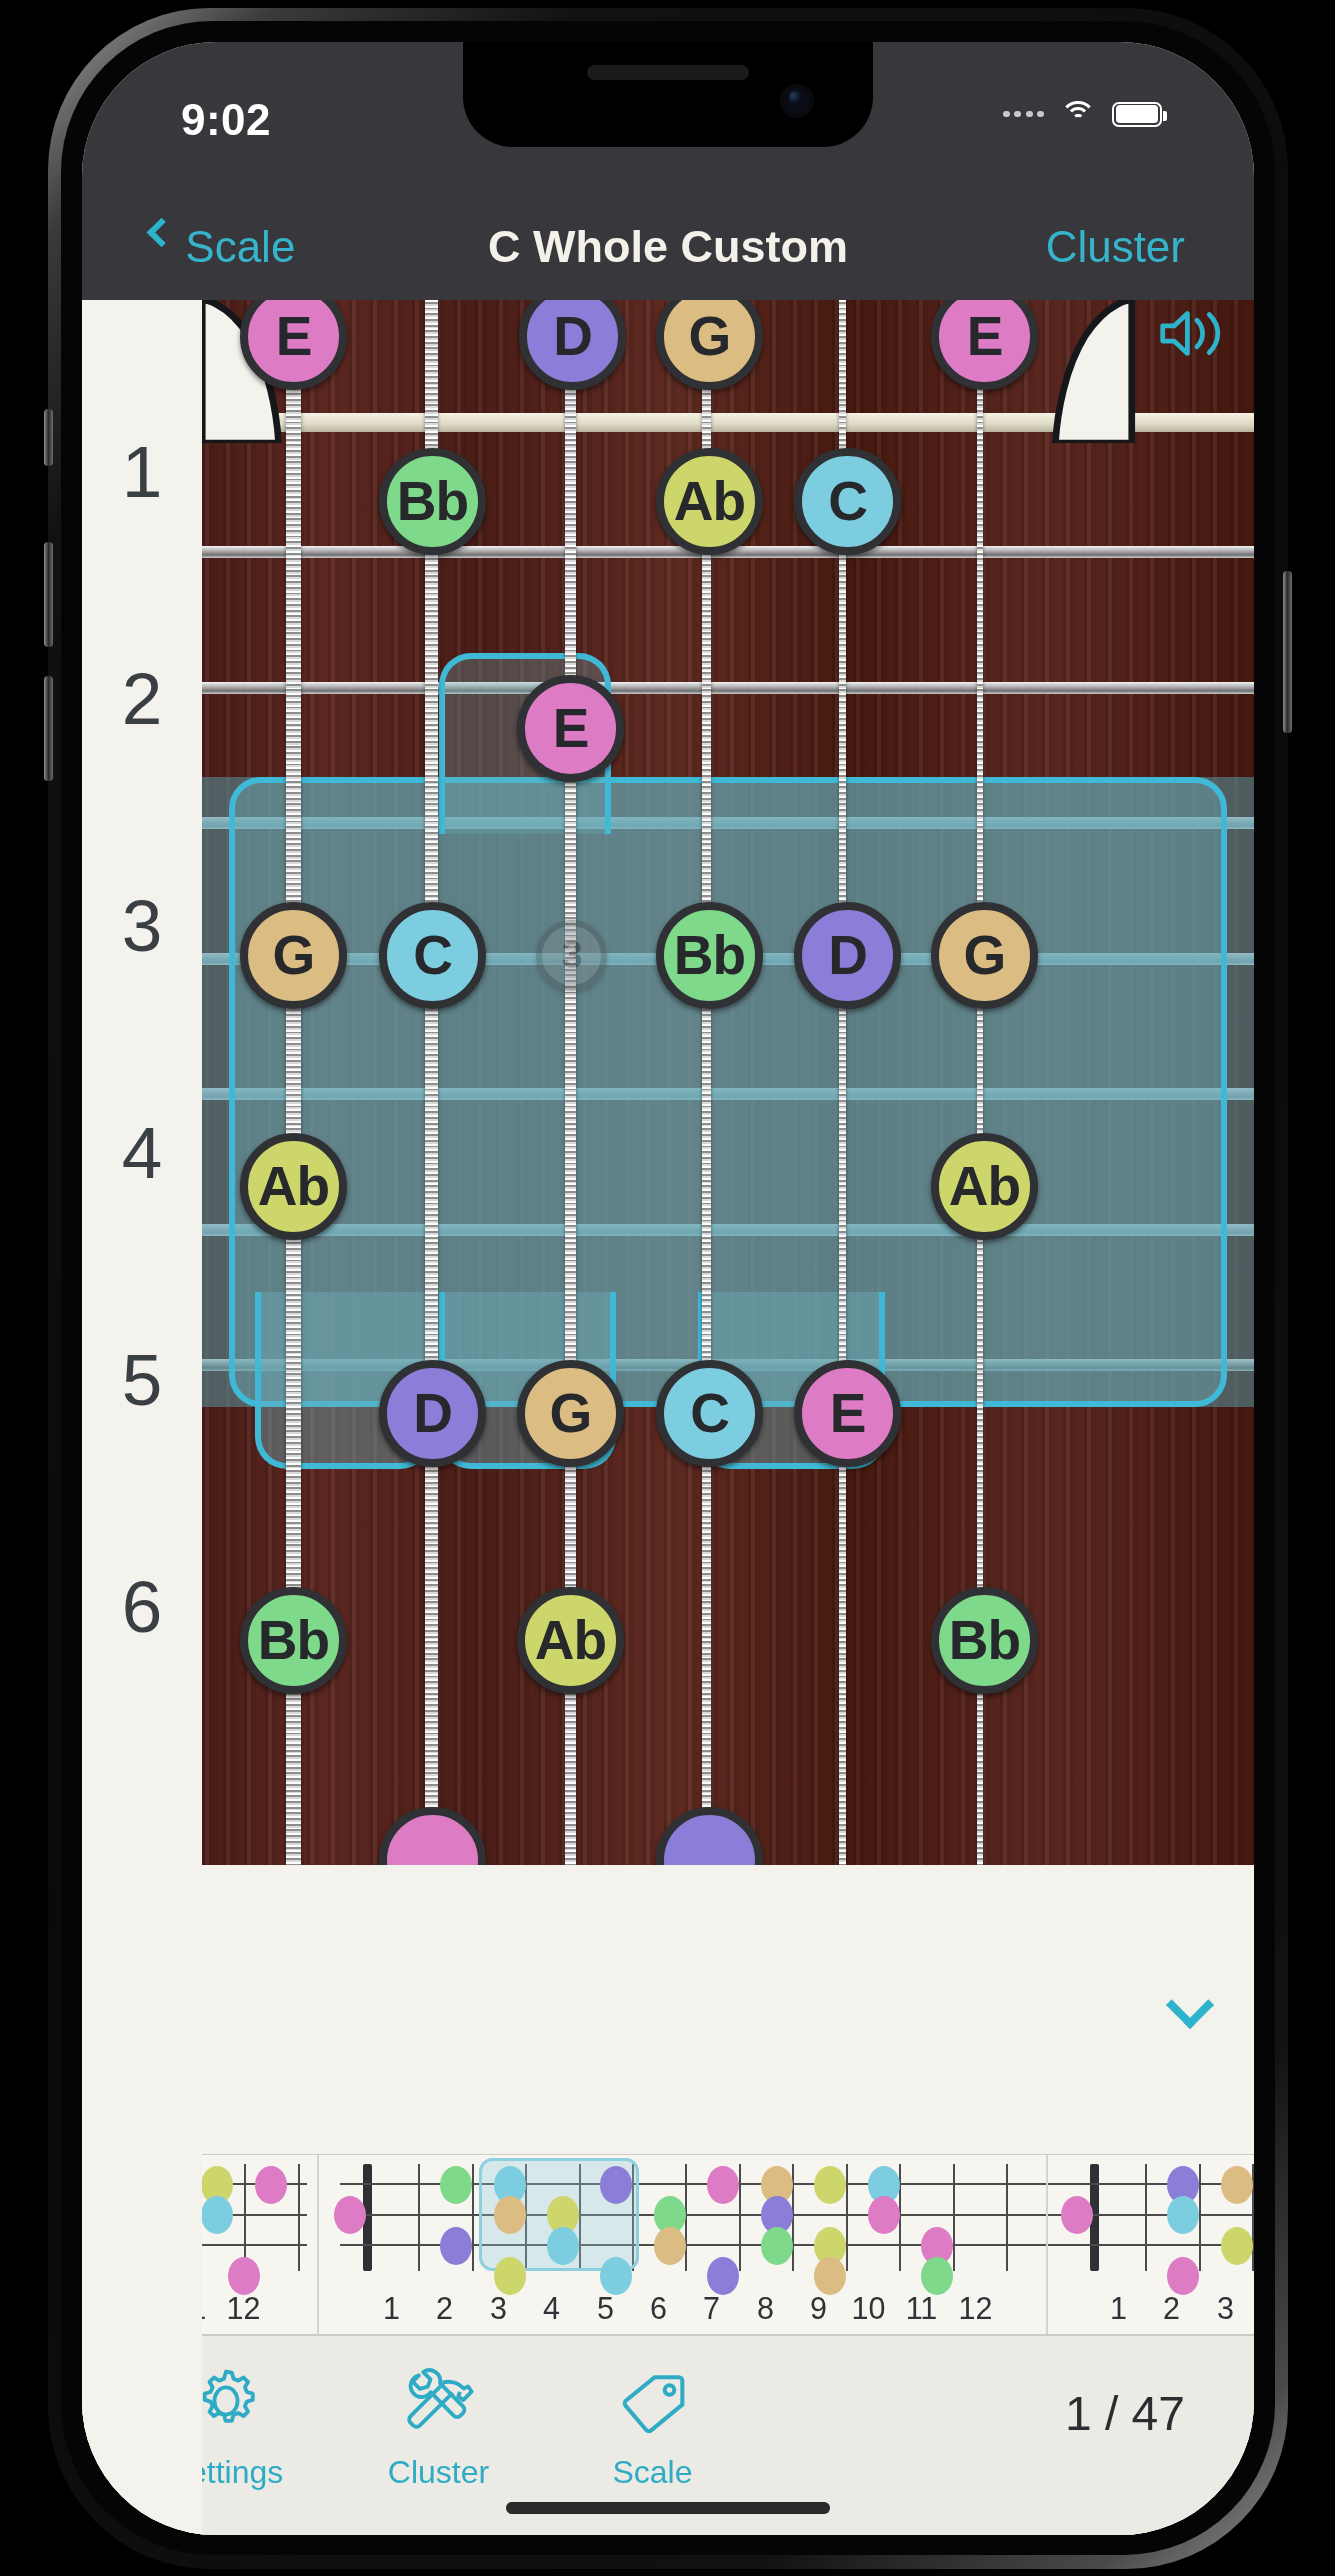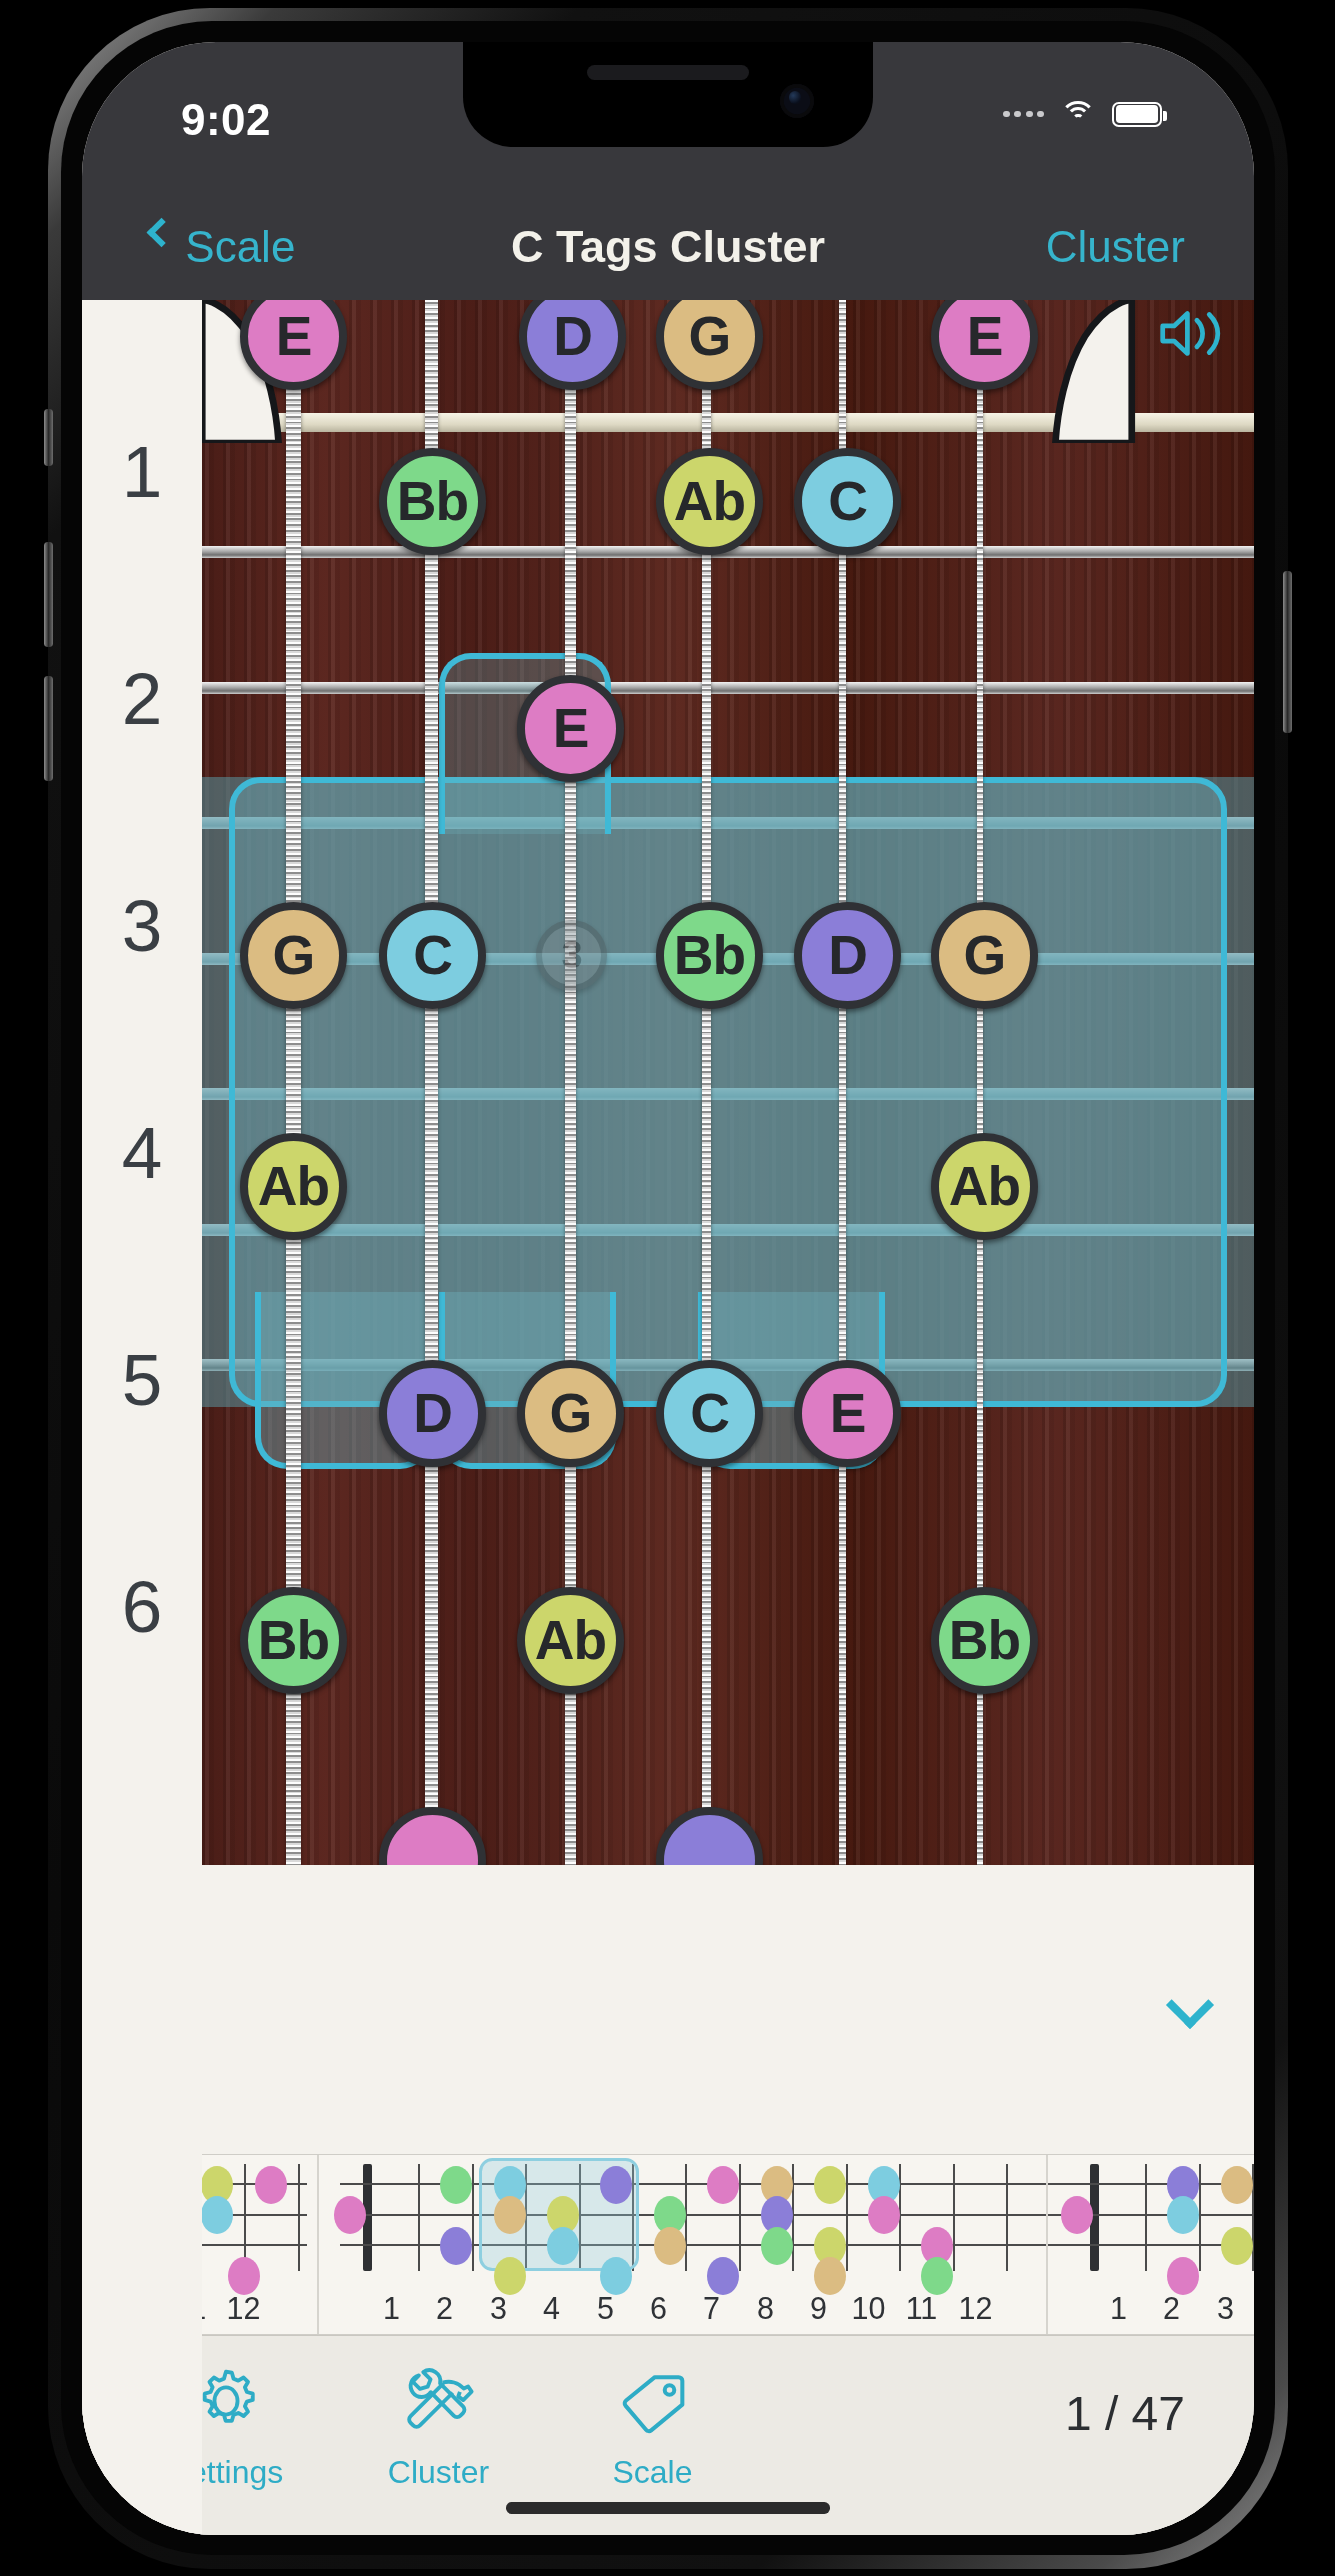--- a/index.html
+++ b/index.html
@@ -179,21 +179,21 @@
     <div class="notch">
       <div class="speakerbar"></div>
       <div class="camdot"></div>
     </div>
 
     <div class="navbar">
       <div class="nav-back">
         <span class="chev"></span>
         <span>Scale</span>
       </div>
-      <div class="nav-title">C Tags Cluster</div>
+      <div class="nav-title">C Whole Custom</div>
       <div class="nav-opts">Cluster</div>
     </div>
 
     <div class="board-wrap">
 
       <div class="gutter">
         <div class="fretnum" style="top:130px;">1</div>
         <div class="fretnum" style="top:357px;">2</div>
         <div class="fretnum" style="top:584px;">3</div>
         <div class="fretnum" style="top:811px;">4</div>

